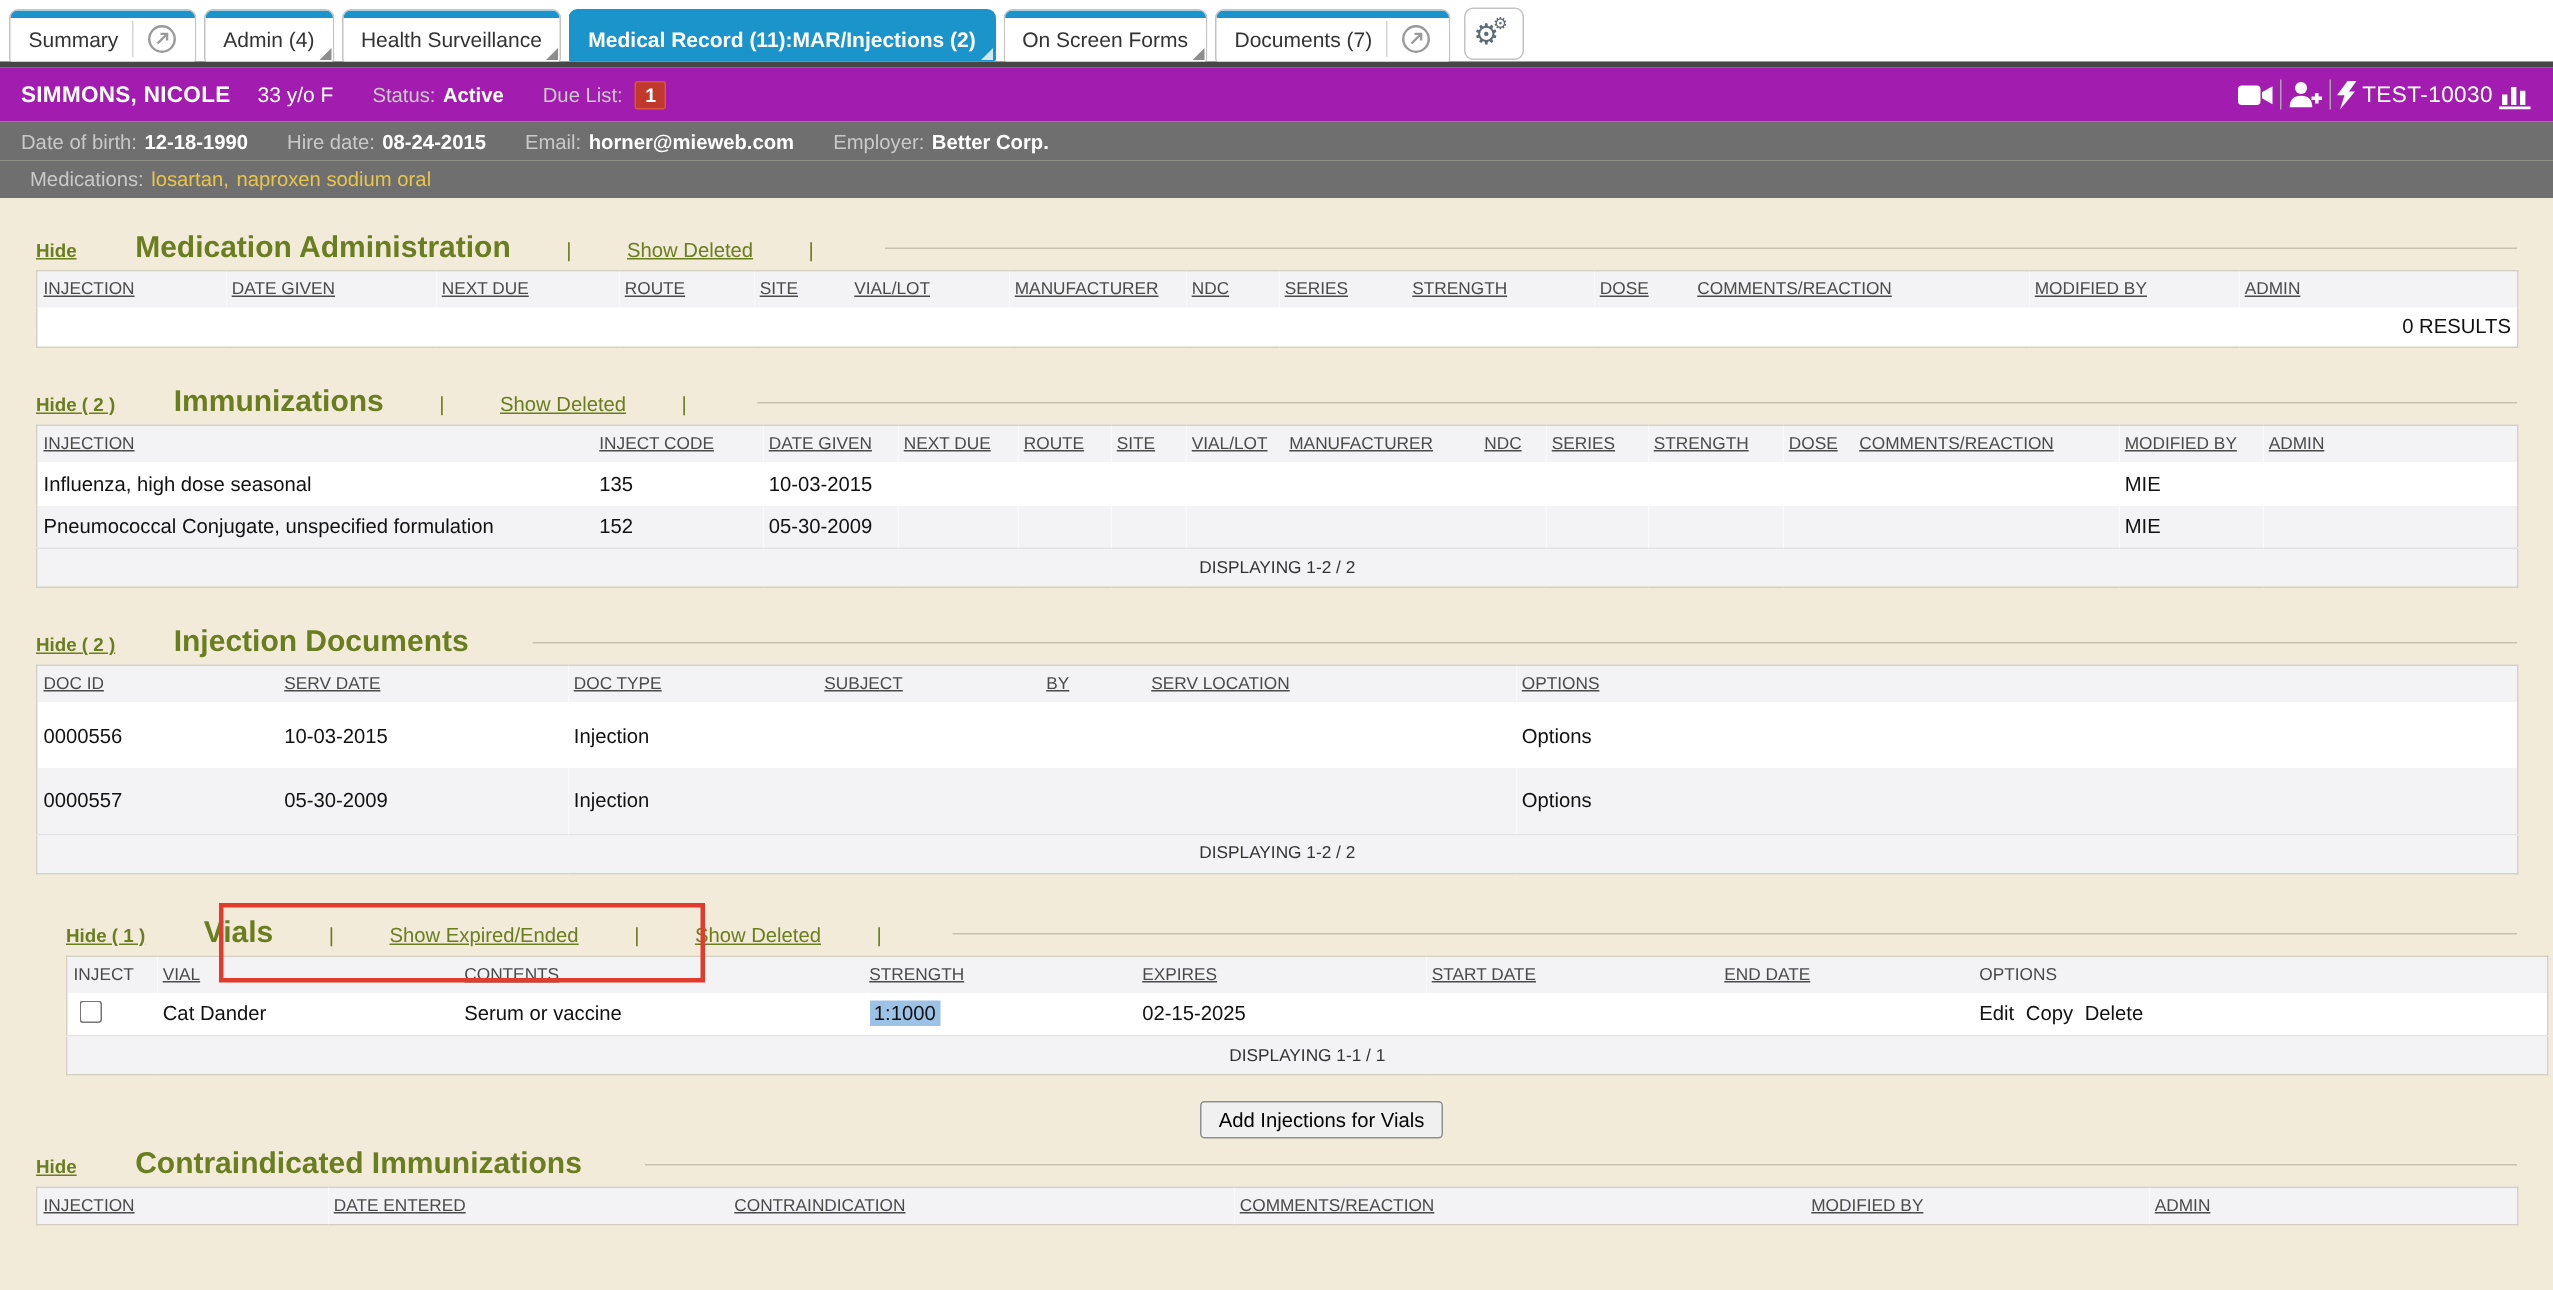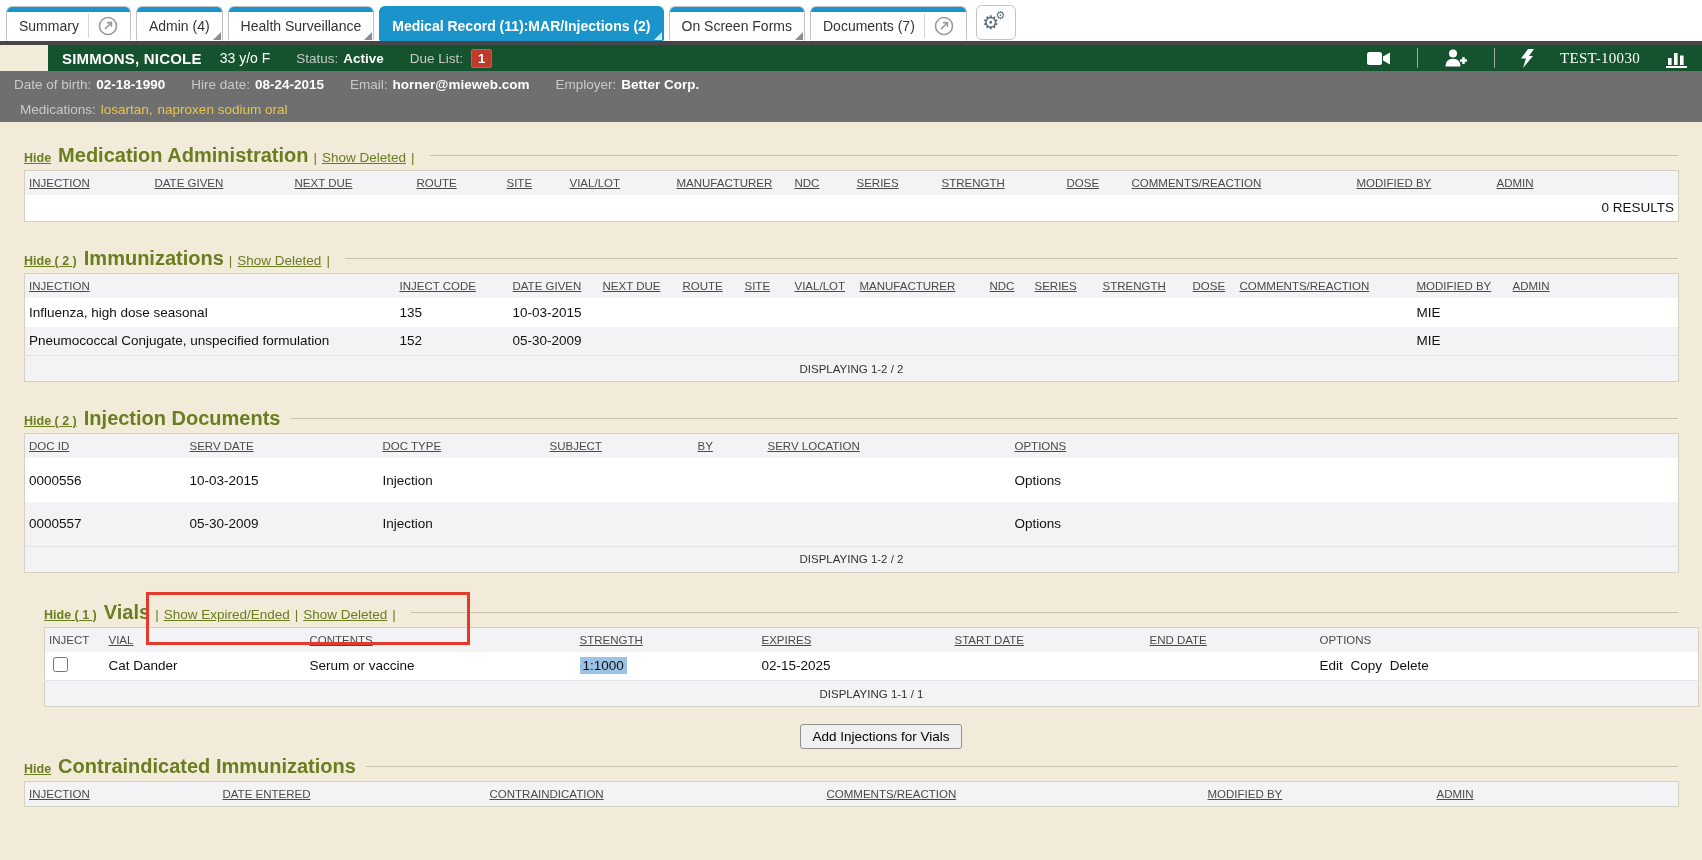--- a/index.html
+++ b/index.html
@@ -35,47 +35,47 @@
     height:35px; width:40px; background:#fff; border:1px solid #c3c3c3;
     border-radius:6px; margin-left:4px; cursor:pointer;
     font-size:19px; color:#5d6b75; position:relative; top:-1px;
   }
   .gear-btn .gear-small { font-size:11px; position:relative; top:-7px; left:-4px; }
 
   
   .band { width:100%; }
   .band-topstrip { height:4px; background:#474747; }
   .band-row { display:flex; align-items:center; padding:0 14px; }
-  .band-row1 { background:#14532d; height:26px; color:#fff;margin-left:48px; }
+  .band-row1 { background:#a21caf; height:36px; color:#fff; }
   .band-row2 { background:#6f6f6f; height:26px; }
   .band-row3 { background:#6f6f6f; height:25px;padding-left:20px; }
   .p-name { font-size:15px; font-weight:bold; letter-spacing:.2px; }
   .p-agesex { font-size:14px; margin-left:18px; }
   .band-lbl { color:#c9c9c9; font-size:13.5px; margin-left:26px; }
   .band-val { color:#fff; font-size:13.5px; font-weight:bold; margin-left:5px; }
   .due-badge {
     display:inline-block; margin-left:8px; background:#c0392b; border:1px solid #d9553f;
     color:#fff; font-size:13px; font-weight:bold; padding:1px 6px; border-radius:2px; cursor:pointer;
   }
-  .band-icons { margin-left:auto; display:flex; align-items:center; gap:26px;font-family:Liberation Serif, serif; }
+  .band-icons { margin-left:auto; display:flex; align-items:center; gap:4px; }
   .vdiv { width:1px; height:20px; background:#a5a5a5; }
   .chart-id { color:#fff; font-size:15px; letter-spacing:.3px; }
   .band-icon { display:inline-flex; cursor:pointer; }
   .band-row2 .band-lbl:first-child, .band-row3 .band-lbl:first-child { margin-left:0; }
   .med-link { color:#e8c54d; font-size:13.5px; margin-left:5px; cursor:pointer; }
   .med-comma { color:#e8c54d; font-size:13.5px; }
 
   
   .content { padding:0 24px; }
   .actions-row { text-align:right; margin-top:16px; font-size:13.5px; font-weight:bold; color:#000; }
   .actions-row a { color:#000; text-decoration:underline; cursor:pointer; margin:0 3px; }
   .actions-row .pipe { text-decoration:none; }
 
   section { margin-top:25px; position:relative; }
-  .sec-head { display:flex; align-items:baseline; margin-bottom:3px; }
+  .sec-head { display:flex; align-items:baseline; margin-bottom:3px;gap:32px; }
   .hide-link { color:#6a7d1f; font-size:12.5px; font-weight:bold; text-decoration:underline; cursor:pointer; white-space:nowrap; }
   .sec-title { color:#6a7d1f; font-size:20px; font-weight:bold; margin-left:7px; white-space:nowrap; }
   .sec-pipe { color:#6a7d1f; font-size:13.5px; margin:0 5px; }
   .sec-link { color:#6a7d1f; font-size:13.5px; text-decoration:underline; cursor:pointer; white-space:nowrap; }
   .sec-rule { flex:1; border-top:1px solid #c7c2ae; margin-left:10px; align-self:center; }
 
   table.grid { width:100%; table-layout:fixed; border-collapse:collapse; background:#fff; border:1px solid #d4d0c2; }
   table.grid th {
     background:#f3f3f5; text-align:left; font-weight:normal;
     font-size:11.5px; color:#4a4a4a; text-decoration:underline;
@@ -184,21 +184,21 @@
             <rect x="2" y="9" width="3.6" height="7" fill="#fff"></rect>
             <rect x="8" y="4" width="3.6" height="12" fill="#fff"></rect>
             <rect x="14" y="6.5" width="3.6" height="9.5" fill="#fff"></rect>
             <rect x="0" y="17" width="21" height="2" fill="#fff"></rect>
           </svg>
       </span>
     </div>
   </div>
   <div class="band-row band-row2">
     <span class="band-lbl">Date of birth:</span>
-    <span class="band-val">02-18-1990</span>
+    <span class="band-val">12-18-1990</span>
     <span class="band-lbl">Hire date:</span>
     <span class="band-val">08-24-2015</span>
     <span class="band-lbl">Email:</span>
     <span class="band-val">horner@mieweb.com</span>
     <span class="band-lbl">Employer:</span>
     <span class="band-val">Better Corp.</span>
   </div>
   <div class="band-row band-row3">
     <span class="band-lbl">Medications:</span>
     <span class="med-link">losartan</span>

